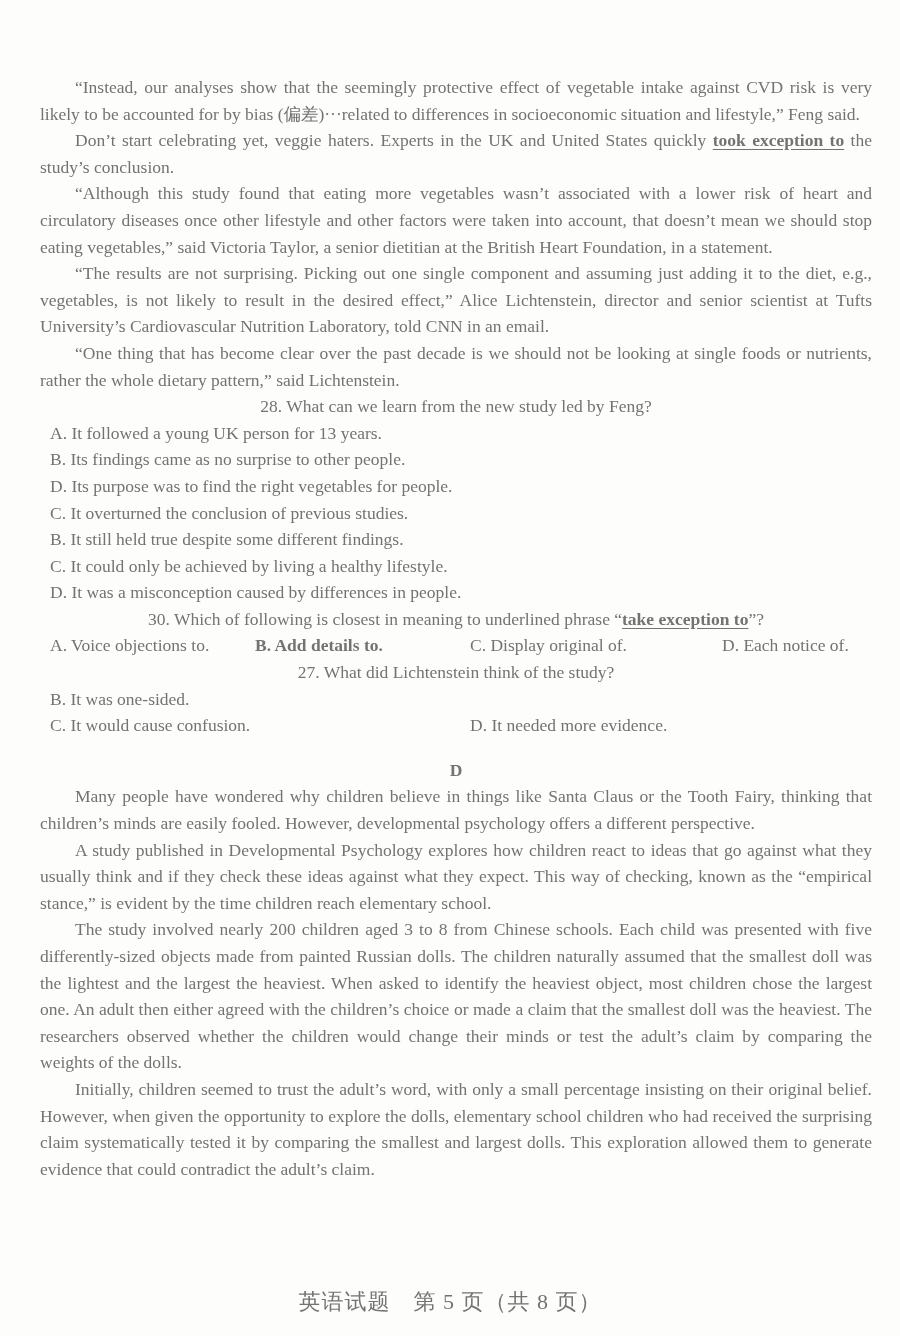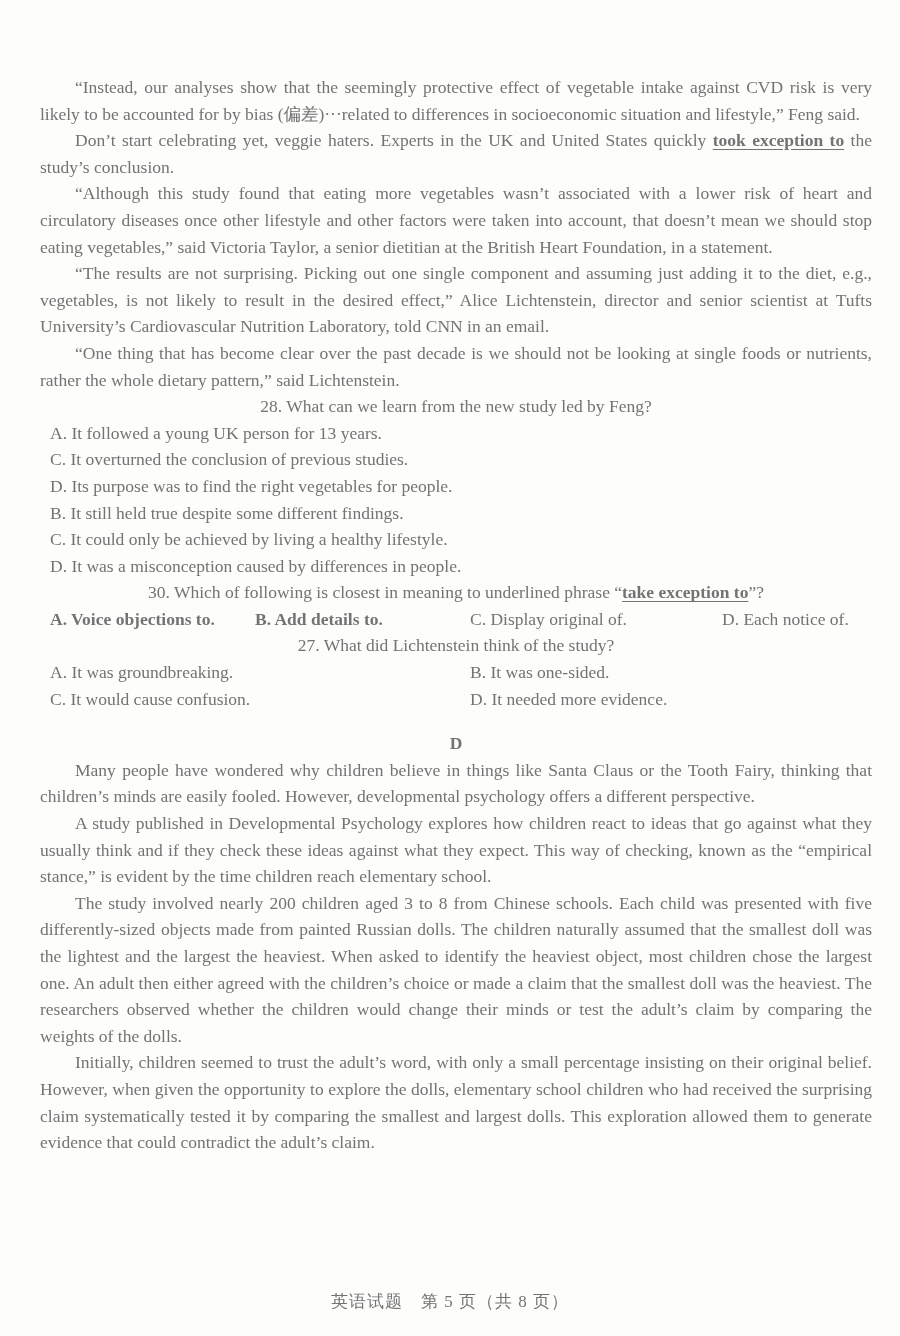--- a/index.html
+++ b/index.html
@@ -14,29 +14,29 @@
     position: relative;
     overflow: hidden;
     margin: 0 auto;
   }
   .content { padding: 74px 28px 0 40px; }
   .para { text-align: justify; text-indent: 2em; }
   .q-stem { text-align: center; }
   .q-option { padding-left: 10px; }
   .phrase { font-weight: bold; text-decoration: underline; text-underline-offset: 3px; }
   .opts-row { padding-left: 10px; display: flex; }
-  .opts-row .o1 { width: 205px; flex: 0 0 auto; font-weight: bold; }
+  .opts-row .o1 { width: 205px; flex: 0 0 auto; }
   .opts-row .o2 { width: 215px; flex: 0 0 auto; font-weight: bold; }
   .opts-row .o3 { width: 252px; flex: 0 0 auto; }
   .opts-2col { padding-left: 10px; display: flex; }
   .opts-2col .colL { width: 420px; flex: 0 0 auto; }
   .section-header { text-align: center; font-weight: bold; margin-top: 18px; }
   .footer {
     position: absolute; left: 0; right: 0; bottom: 20px;
-    text-align: center; font-size: 17px; letter-spacing: 1px;
+    text-align: center; font-size: 22px; letter-spacing: 1px;
   }
 </style>
 </head>
 <body>
 
 <div class="page">
   <div class="content">
 
     <p class="para">“Instead, our analyses show that the seemingly protective effect of vegetable intake against CVD risk is very likely to be accounted for by bias (偏差)···related to differences in socioeconomic situation and lifestyle,” Feng said.</p>
 
@@ -44,22 +44,23 @@
 
     <p class="para">“Although this study found that eating more vegetables wasn’t associated with a lower risk of heart and circulatory diseases once other lifestyle and other factors were taken into account, that doesn’t mean we should stop eating vegetables,” said Victoria Taylor, a senior dietitian at the British Heart Foundation, in a statement.</p>
 
     <p class="para">“The results are not surprising. Picking out one single component and assuming just adding it to the diet, e.g., vegetables, is not likely to result in the desired effect,” Alice Lichtenstein, director and senior scientist at Tufts University’s Cardiovascular Nutrition Laboratory, told CNN in an email.</p>
 
     <p class="para">“One thing that has become clear over the past decade is we should not be looking at single foods or nutrients, rather the whole dietary pattern,” said Lichtenstein.</p>
 
     <div>
       <p class="q-stem">28. What can we learn from the new study led by Feng?</p>
       <p class="q-option">A. It followed a young UK person for 13 years.</p>
+      <p class="q-option">B. Its findings came as no surprise to other people.</p>
+      <p class="q-option">D. Its purpose was to find the right vegetables for people.</p>
       <p class="q-option">C. It overturned the conclusion of previous studies.</p>
-      <p class="q-option">D. Its purpose was to find the right vegetables for people.</p>
     </div>
 
     <div>
       <p class="q-option">B. It still held true despite some different findings.</p>
       <p class="q-option">C. It could only be achieved by living a healthy lifestyle.</p>
       <p class="q-option">D. It was a misconception caused by differences in people.</p>
     </div>
 
     <div>
       <p class="q-stem"><span>30. Which of following is closest in meaning to underlined phrase “</span><span class="phrase">take exception to</span><span>”?</span></p>
@@ -67,21 +68,20 @@
         <span class="o1">A. Voice objections to.</span>
         <span class="o2">B. Add details to.</span>
         <span class="o3">C. Display original of.</span>
         <span>D. Each notice of.</span>
       </div>
     </div>
 
     <div>
       <p class="q-stem">27. What did Lichtenstein think of the study?</p>
       <div class="opts-2col">
-        <span class="colL">A. It was groundbreaking.</span>
         <span>B. It was one-sided.</span>
       </div>
       <div class="opts-2col">
         <span class="colL">C. It would cause confusion.</span>
         <span>D. It needed more evidence.</span>
       </div>
     </div>
 
     <p class="section-header">D</p>
 

